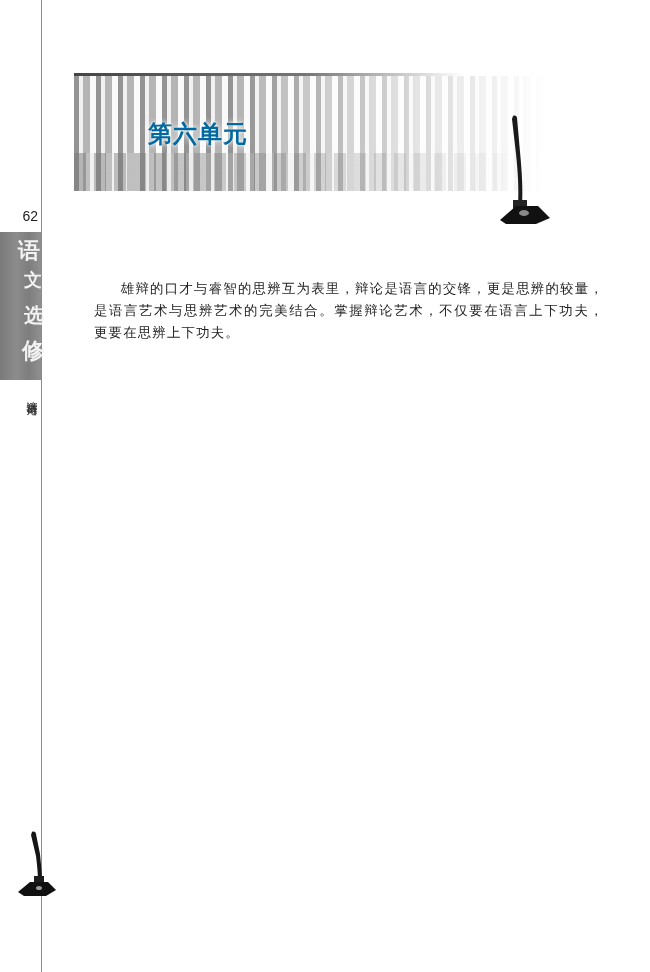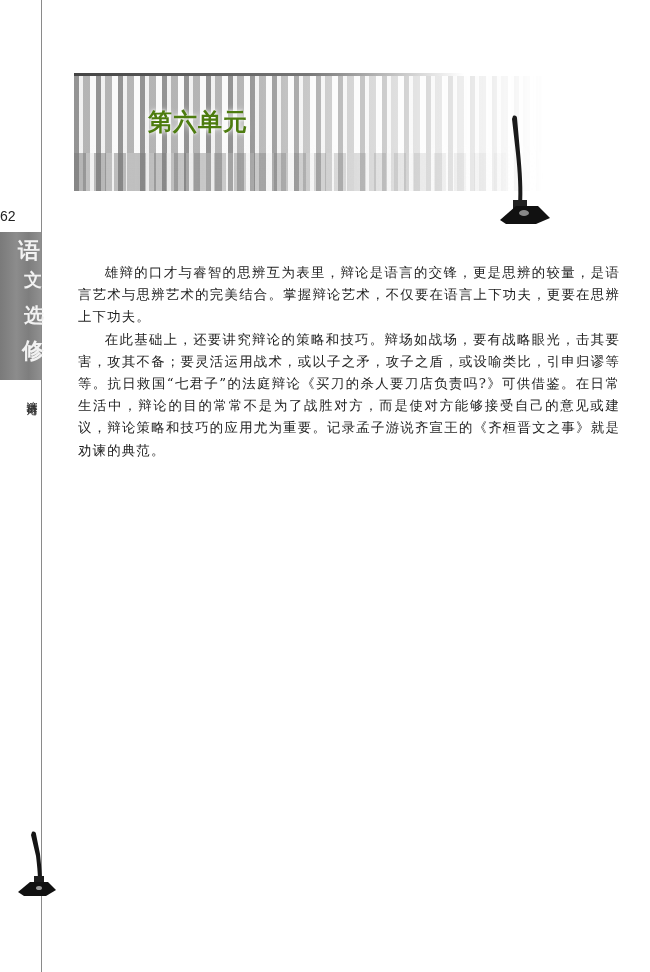--- a/index.html
+++ b/index.html
@@ -7,21 +7,21 @@
     width: 650px; height: 972px; position: relative; overflow: hidden;
     background: #ffffff;
     font-family: "DejaVu Serif", "Liberation Serif", serif;
     color: #1a1a1a;
   }
   .v-line {
     position: absolute; left: 41px; top: 0; width: 1px; height: 972px;
     background: #8a8a8a;
   }
   .page-number {
-    position: absolute; left: 0; top: 208px; width: 32px; text-align: left;
+    position: absolute; left: 6px; top: 208px; width: 32px; text-align: right;
     font-family: "Liberation Sans", "DejaVu Sans", sans-serif;
     font-size: 14px; color: #222;
   }
   .side-band {
     position: absolute; left: 0; top: 232px; width: 41px; height: 148px;
     background: linear-gradient(90deg, #7a7a7a 0%, #8c8c8c 40%, #7e7e7e 70%, #909090 100%);
   }
   .side-band .glyph {
     position: absolute; color: #f2f2f2; font-weight: bold;
     font-family: "DejaVu Serif", serif;
@@ -51,34 +51,34 @@
     -webkit-mask-image: linear-gradient(90deg, #000 0%, #000 35%, rgba(0,0,0,0.55) 60%, rgba(0,0,0,0) 100%);
     mask-image: linear-gradient(90deg, #000 0%, #000 35%, rgba(0,0,0,0.55) 60%, rgba(0,0,0,0) 100%);
   }
   .banner .photo-bottom {
     position: absolute; left: 0; top: 80px; width: 470px; height: 38px;
     background: repeating-linear-gradient(90deg, rgba(120,120,120,0.5) 0 12px, rgba(220,220,220,0.3) 12px 20px);
     -webkit-mask-image: linear-gradient(90deg, #000 0%, rgba(0,0,0,0.6) 50%, rgba(0,0,0,0) 95%);
     mask-image: linear-gradient(90deg, #000 0%, rgba(0,0,0,0.6) 50%, rgba(0,0,0,0) 95%);
   }
   .unit-title {
-    position: absolute; left: 148px; top: 106px;
+    position: absolute; left: 148px; top: 118px;
     font-family: "DejaVu Serif", serif; font-weight: bold;
-    font-size: 24px; color: #4d7c0f; letter-spacing: 1px;
+    font-size: 24px; color: #0369a1; letter-spacing: 1px;
     text-shadow: 0 0 3px #fff, 0 0 6px #fff;
     text-align: center;
   }
   .mic-top { position: absolute; left: 486px; top: 112px; width: 70px; height: 118px; }
   .mic-bottom { position: absolute; left: 14px; top: 830px; width: 44px; height: 70px; }
   .body-text {
     position: absolute; left: 78px; top: 262px; width: 542px;
     font-size: 13.4px; line-height: 22.2px; color: #1d1d1d;
     text-align: justify; letter-spacing: 1.2px;
   }
-  .body-text p { margin: 0; text-indent: 2em; }
+  .body-text p { margin: 16px; text-indent: 2em; }
 </style>
 </head>
 <body>
 
 <div class="v-line"></div>
 
 <div class="page-number">62</div>
 
 <div class="side-band">
   <span class="glyph g1">语</span>
@@ -99,21 +99,20 @@
 
 <svg class="mic-top" viewBox="0 0 70 118">
   <path d="M27 4 C29 3 31 4 31 6 L34 40 C36 60 37 80 36 92 L32 92 C33 80 32 60 30 42 L26 7 Z" fill="#1a1a1a"></path>
   <rect x="27" y="88" width="14" height="12" fill="#222"></rect>
   <path d="M14 108 L30 94 L52 94 L64 106 L50 112 L20 112 Z" fill="#111"></path>
   <ellipse cx="38" cy="101" rx="5" ry="3" fill="#888"></ellipse>
 </svg>
 
 <div class="body-text">
   <p>雄辩的口才与睿智的思辨互为表里，辩论是语言的交锋，更是思辨的较量，是语言艺术与思辨艺术的完美结合。掌握辩论艺术，不仅要在语言上下功夫，更要在思辨上下功夫。</p>
-  <p>在此基础上，还要讲究辩论的策略和技巧。辩场如战场，要有战略眼光，击其要害，攻其不备；要灵活运用战术，或以子之矛，攻子之盾，或设喻类比，引申归谬等等。抗日救国“七君子”的法庭辩论《买刀的杀人要刀店负责吗?》可供借鉴。在日常生活中，辩论的目的常常不是为了战胜对方，而是使对方能够接受自己的意见或建议，辩论策略和技巧的应用尤为重要。记录孟子游说齐宣王的《齐桓晋文之事》就是劝谏的典范。</p>
 </div>
 
 <svg class="mic-bottom" viewBox="0 0 44 70">
   <path d="M18 2 C20 1 22 2 22 4 L26 24 C27 34 28 44 28 50 L24 50 C24 44 23 34 22 26 L17 5 Z" fill="#151515"></path>
   <rect x="20" y="46" width="10" height="8" fill="#1d1d1d"></rect>
   <path d="M4 62 L16 52 L34 52 L42 60 L32 66 L10 66 Z" fill="#111"></path>
   <ellipse cx="25" cy="58" rx="3" ry="2" fill="#999"></ellipse>
 </svg>
 
 </body></html>

